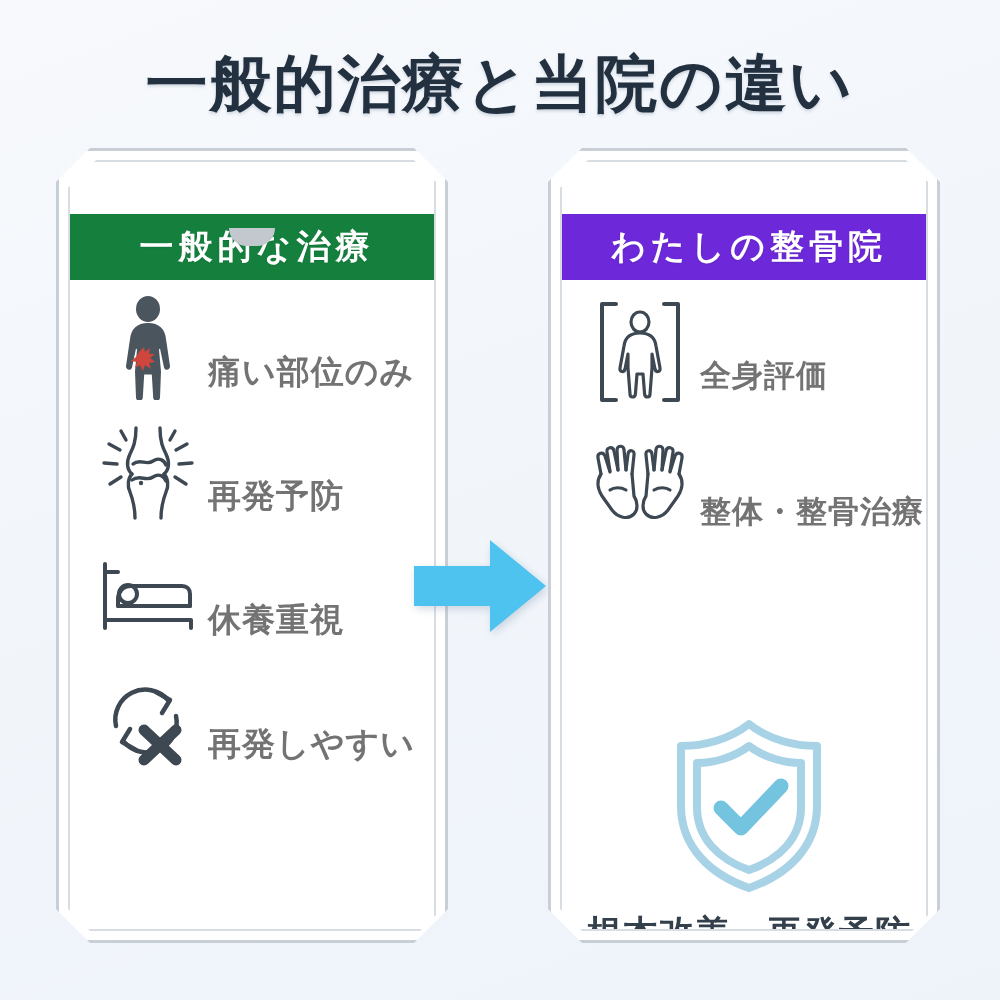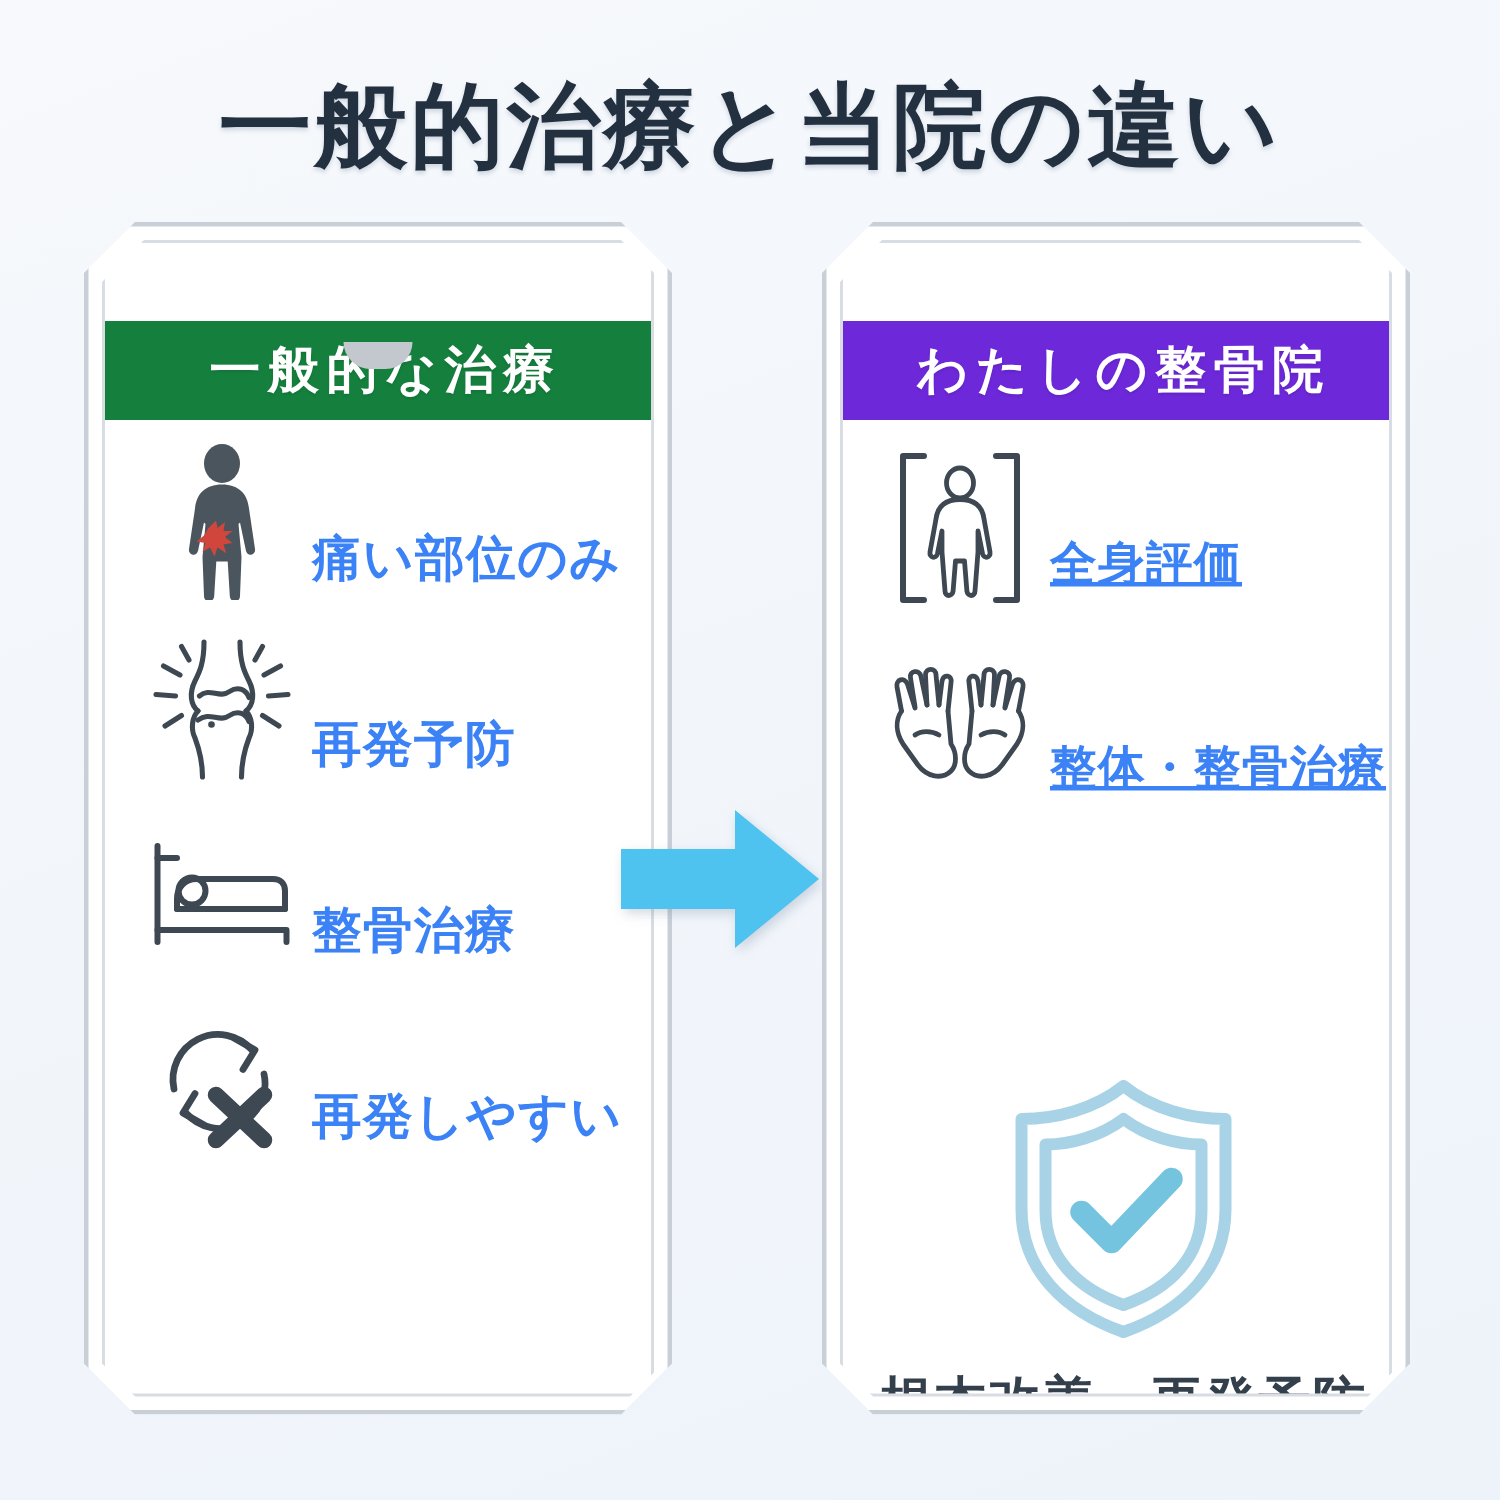--- a/index.html
+++ b/index.html
@@ -115,27 +115,27 @@
   .row-icon {
     width: 104px;
     min-width: 104px;
     display: flex;
     align-items: center;
     justify-content: center;
   }
   .row-label {
     font-size: 33px;
     font-weight: 700;
-    color: #3b82f6;
+    color: #737373;
     letter-spacing: 1px;
     white-space: nowrap;
     margin-left: 8px;
     margin-top: 48px;
   }
-  #panel-right .row-label { font-size: 31px; text-decoration: underline; }
+  #panel-right .row-label { font-size: 31px; }
 
   
   #panel-right .rows { top: 122px; }
   #panel-right .row { height: 136px; }
 
   
   .shield-block {
     position: absolute;
     left: 0;
     top: 552px;
@@ -217,21 +217,21 @@
             <g fill="none" stroke="#3d4852" stroke-width="4" stroke-linecap="round" stroke-linejoin="round">
               <path d="M7 8 L7 72"></path>
               <path d="M7 64 L93 64 L93 72"></path>
               <path d="M7 16 L20 16"></path>
               <circle cx="30" cy="38" r="9"></circle>
               <path d="M42 30 L84 30 C89 30 92 33 92 38 L92 50 L20 50 L20 43 C20 36 25 30 33 30 Z"></path>
               <path d="M20 50 L92 50"></path>
             </g>
           </svg>
         </div>
-        <div class="row-label">整骨治療</div>
+        <div class="row-label">休養重視</div>
       </div>
 
       <div class="row">
         <div class="row-icon">
           <svg width="100" height="100" viewBox="0 0 100 100">
             <g fill="none" stroke="#3d4852" stroke-width="4.5" stroke-linecap="round" stroke-linejoin="round">
               <path d="M18 56 A30 30 0 0 1 70 30"></path>
               <path d="M58 22 L72 30 L64 43"></path>
               <path d="M78 46 A30 30 0 0 1 26 72"></path>
               <path d="M38 80 L24 72 L32 59"></path>

